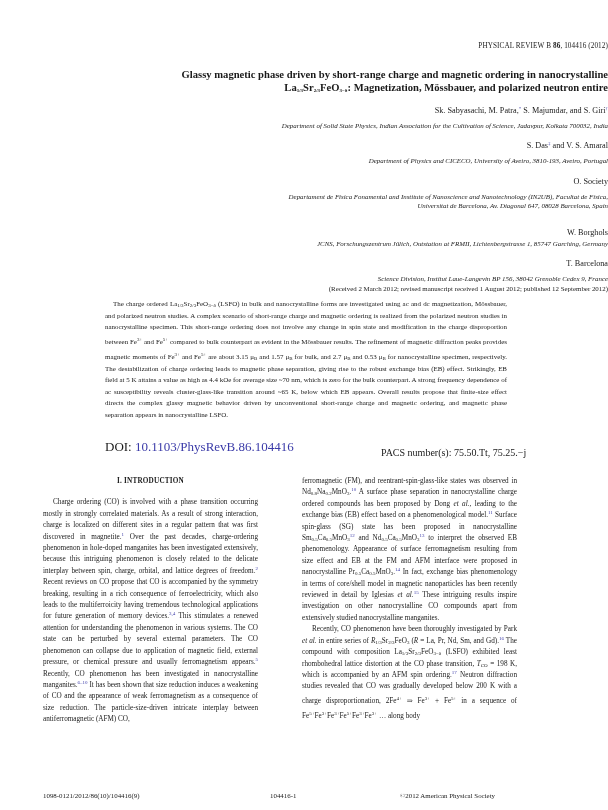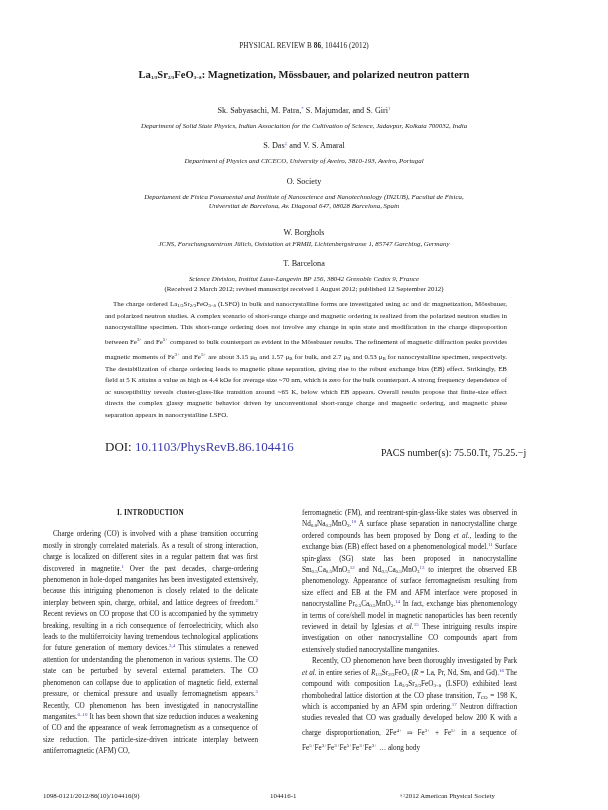--- a/index.html
+++ b/index.html
@@ -1,48 +1,49 @@
 <!DOCTYPE html>
 <html><head>
 <meta charset="utf-8">
 <style>
   html, body { margin: 0; padding: 0; background: #ffffff; }
   body { width: 608px; height: 810px; position: relative; overflow: hidden;
          font-family: "Liberation Serif", "DejaVu Serif", serif; color: #1a1a1a; }
   .abs { position: absolute; }
-  .center { left: 0; width: 608px; text-align: center; }
+  .center { left: 0; width: 608px; text-align: right; }
   .journal { top: 42px; font-size: 7.2px; letter-spacing: 0.1px; }
   .title { top: 68px; font-size: 10.6px; font-weight: bold; line-height: 13px; }
   .author { font-size: 8.2px; }
   .affil { font-size: 6.9px; font-style: italic; line-height: 9.4px; }
   .recv { font-size: 6.9px; }
   sup.ref { color: #3a3aa8; font-size: 5px; vertical-align: 3px; line-height: 0; }
   sub { font-size: 5px; vertical-align: -1px; line-height: 0; }
   .abstract { left: 105px; width: 402px; top: 299px; font-size: 6.95px; line-height: 11.6px;
               text-align: justify; text-indent: 8px; }
   .doi { top: 439px; left: 105px; font-size: 13px; }
   .doi a { color: #3a3aa8; text-decoration: none; }
   .pacs { top: 447px; left: 381px; font-size: 10px; }
-  .col { top: 476px; width: 215px; font-size: 7.2px; line-height: 11.4px; text-align: justify; margin-top: 32px; }
+  .col { top: 476px; width: 215px; font-size: 7.2px; line-height: 11.4px; text-align: justify; }
   .colL { left: 43px; }
   .colR { left: 302px; }
   .sec-head { text-align: center; font-weight: bold; font-size: 7.2px; letter-spacing: 0.2px; margin-bottom: 10px; }
   .para { text-indent: 10px; margin: 0; }
   .footer { top: 792px; font-size: 6.9px; }
   .fL { left: 43px; }
   .fC { left: 270px; }
   .fR { left: 400px; }
 </style>
 </head>
 <body>
 
 <div class="abs center journal"><span>PHYSICAL REVIEW B </span><b>86</b><span>, 104416 (2012)</span></div>
 
 <div class="abs center title">
-  <div><span>La</span><sub>1/3</sub><span>Sr</span><sub>2/3</sub><span>FeO</span><sub>3−δ</sub><span>: Magnetization, Mössbauer, and polarized neutron pattern</span></div>
+  <div>Glassy magnetic phase driven by short-range charge and magnetic ordering in nanocrystalline</div>
+  <div><span>La</span><sub>1/3</sub><span>Sr</span><sub>2/3</sub><span>FeO</span><sub>3−δ</sub><span>: Magnetization, Mössbauer, and polarized neutron entire</span></div>
 </div>
 
 <div class="abs center author" style="top:106px"><span>Sk. Sabyasachi, M. Patra,</span><sup class="ref">*</sup><span> S. Majumdar, and S. Giri</span><sup class="ref">†</sup></div>
 <div class="abs center affil" style="top:121px">Department of Solid State Physics, Indian Association for the Cultivation of Science, Jadavpur, Kolkata 700032, India</div>
 
 <div class="abs center author" style="top:141px"><span>S. Das</span><sup class="ref">‡</sup><span> and V. S. Amaral</span></div>
 <div class="abs center affil" style="top:156px">Department of Physics and CICECO, University of Aveiro, 3810-193, Aveiro, Portugal</div>
 
 <div class="abs center author" style="top:177px">O. Society</div>
 <div class="abs center affil" style="top:192px">

